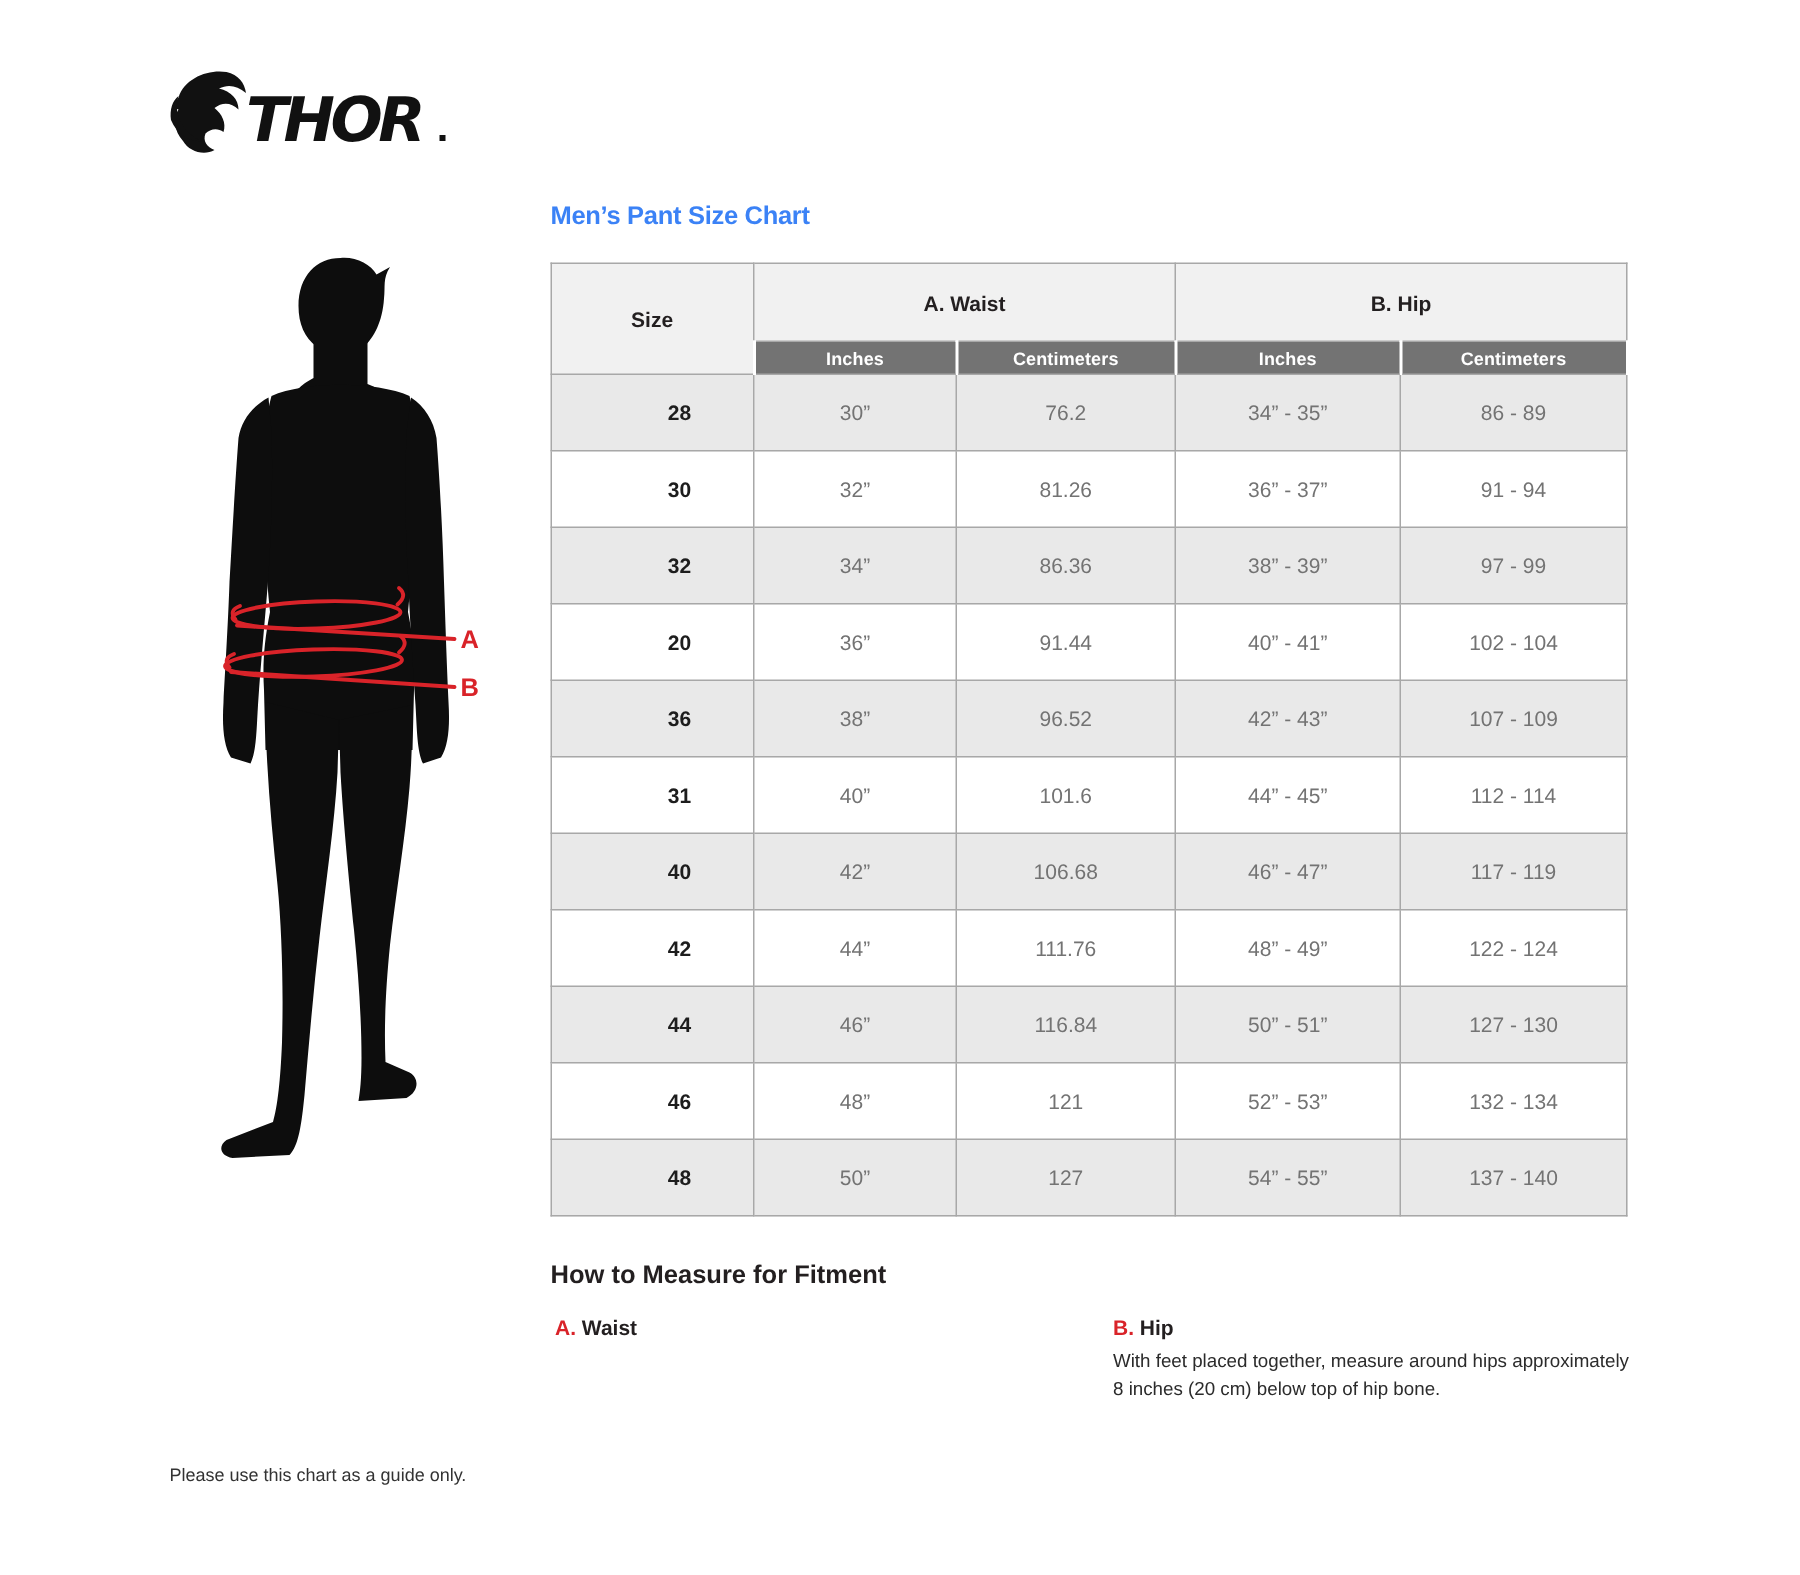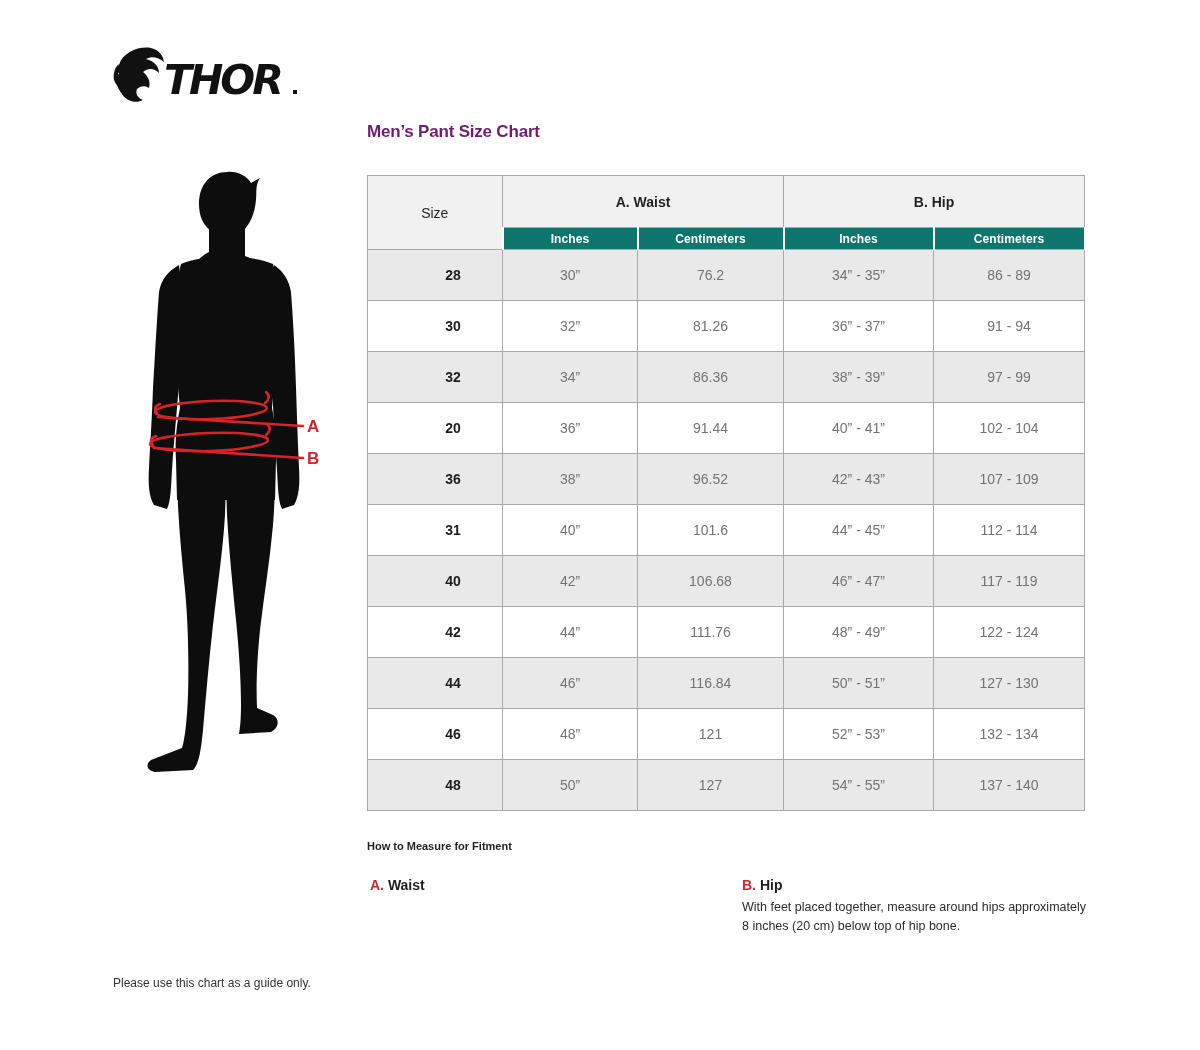--- a/index.html
+++ b/index.html
@@ -5,37 +5,37 @@
   * { margin:0; padding:0; box-sizing:border-box; }
   html,body { background:#ffffff; }
   body {
     width:1200px; height:1050px; position:relative;
     font-family:"Liberation Sans", sans-serif;
     color:#231f20;
   }
   .logo { position:absolute; left:112px; top:46px; width:190px; height:62px; }
   .figure-wrap { position:absolute; left:133px; top:168px; width:210px; height:612px; }
 
-  .page-title { position:absolute; left:367px; top:122px; font-size:17px; font-weight:bold; letter-spacing:-0.2px; color:#701a75; }
+  .page-title { position:absolute; left:367px; top:134px; font-size:17px; font-weight:bold; letter-spacing:-0.2px; color:#3b82f6; }
 
   .size-table { position:absolute; left:367px; top:175px; width:717px; border-collapse:collapse; table-layout:fixed; }
   .size-table col.c1 { width:135px; }
   .size-table col.c2 { width:135px; }
   .size-table col.c3 { width:146px; }
   .size-table col.c4 { width:150px; }
   .size-table col.c5 { width:151px; }
   .size-table th, .size-table td { border:1px solid #a8a8a8; text-align:center; vertical-align:middle; }
-  .size-table th.size-h { background:#f1f1f1; font-size:14px; font-weight:normal; color:#231f20; }
+  .size-table th.size-h { background:#f1f1f1; font-size:14px; font-weight:bold; color:#231f20; }
   .size-table th.group-h { background:#f1f1f1; height:52px; font-size:14px; font-weight:bold; color:#231f20; }
-  .size-table th.bar { background:#0f766e; color:#ffffff; height:22px; font-size:12px; font-weight:bold; border-left:2px solid #ffffff; border-right:2px solid #ffffff; letter-spacing:0.1px; }
+  .size-table th.bar { background:#737373; color:#ffffff; height:22px; font-size:12px; font-weight:bold; border-left:2px solid #ffffff; border-right:2px solid #ffffff; letter-spacing:0.1px; }
   .size-table td { height:51px; font-size:14px; color:#737373; background:#ffffff; }
   .size-table tr.alt td { background:#e9e9e9; }
   .size-table td.size-col { font-weight:bold; color:#1d1d1d;padding-left:36px; }
 
-  .howto-heading { position:absolute; left:367px; top:840px; font-size:11px; font-weight:bold; color:#231f20; }
+  .howto-heading { position:absolute; left:367px; top:840px; font-size:17px; font-weight:bold; color:#231f20; }
   .howto-item { position:absolute; top:877px; width:350px; }
   .howto-item.a { left:370px; }
   .howto-item.b { left:742px; }
   .howto-item h3 { font-size:14px; font-weight:bold; color:#231f20; margin-bottom:5px; }
   .howto-item h3 .red { color:#d92329; }
   .howto-item p { font-size:12.5px; line-height:1.55; color:#2b2b2b; }
 
   .footer-note { position:absolute; left:113px; top:974px; font-size:12px; line-height:1.55; color:#333333; }
 </style>
 </head>

